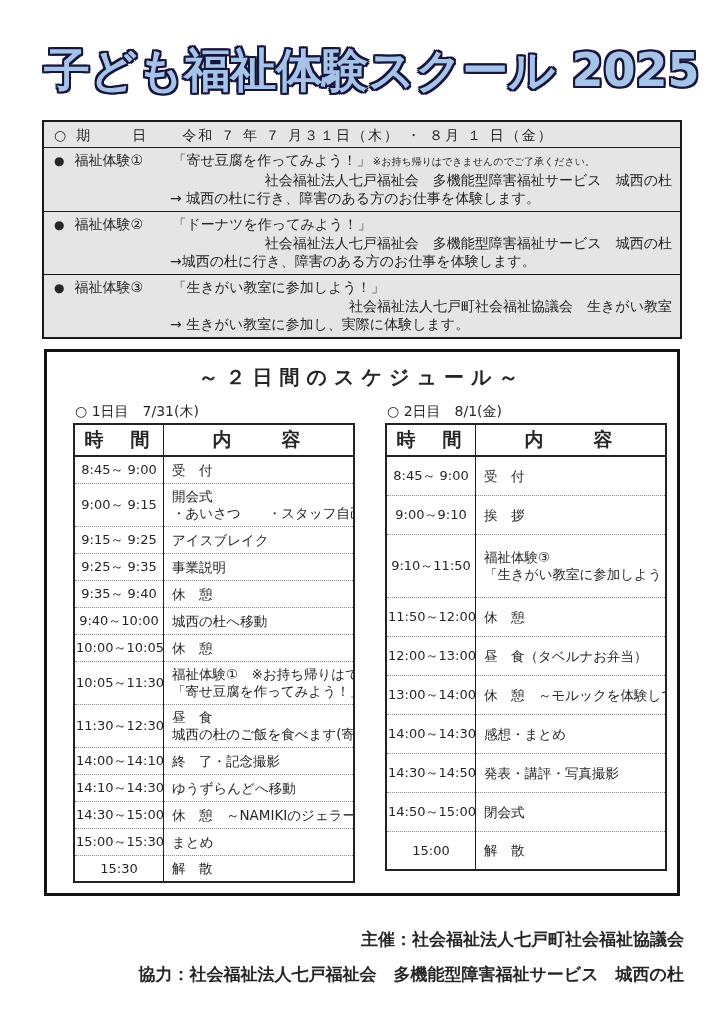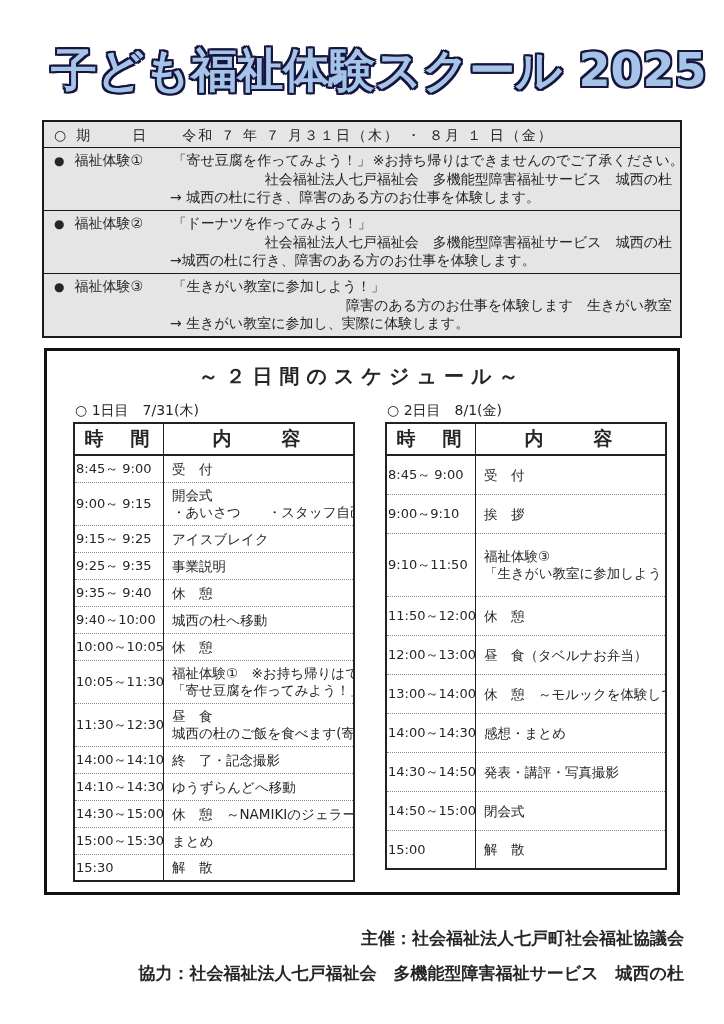--- a/index.html
+++ b/index.html
@@ -5,41 +5,41 @@
   html,body{margin:0;padding:0;}
   body{
     width:724px;height:1024px;background:#ffffff;color:#262626;
     font-family:"DejaVu Sans","Liberation Sans",sans-serif;
     overflow:hidden;position:relative;
   }
   .page{box-sizing:border-box;width:724px;height:1024px;padding:34px 40px 0 40px;}
 
   
   .main-title{
-    margin:0 0 14px 11px;text-align:center;white-space:nowrap;
+    margin:0 0 14px 4px;text-align:center;white-space:nowrap;
     font-size:46px;line-height:72px;font-weight:900;letter-spacing:0px;
     color:#a6c4e8;
     text-shadow:
       -2px -2px 0 #15153d, 2px -2px 0 #15153d,
       -2px  2px 0 #15153d, 2px  2px 0 #15153d,
       -2px  0   0 #15153d, 2px  0   0 #15153d,
        0   -2px 0 #15153d, 0    2px 0 #15153d;
   }
 
   
   .info-box{border:2px solid #1a1a1a;width:636px;margin:0 auto;background:#e5e5e5;}
   .date-row{padding:4px 8px 3px 10px;font-size:14px;line-height:18px;white-space:nowrap;}
   .date-row .marker{margin-right:10px;}
   .date-row .date-label{letter-spacing:14px;margin-right:22px;}
   .date-row .date-value{letter-spacing:2px;}
   .info-item{border-top:1px solid #1a1a1a;padding:3px 6px 4px 10px;font-size:14px;line-height:18px;}
   .item-line1{display:flex;align-items:baseline;white-space:nowrap;}
   .item-line1 .bullet{margin-right:10px;font-size:12px;}
   .item-line1 .exp-label{width:88px;flex:0 0 auto;margin-right:10px;}
-  .item-line1 .exp-note{font-size:14px;margin-left:2px;}
+  .item-line1 .exp-note{font-size:10px;margin-left:2px;}
   .item-org{text-align:right;padding-right:2px;white-space:nowrap;}
   .item-arrow{margin-left:116px;white-space:nowrap;}
 
   
   .schedule-box{
     box-sizing:border-box;border:3px solid #111;width:636px;height:547px;
     margin:10px auto 0;padding:8px 8px 0 8px;background:#fff;
   }
   .schedule-title{
     margin:4px 0 12px;text-align:center;
@@ -51,21 +51,21 @@
   .day-label{font-size:14px;margin:0 0 2px 2px;white-space:nowrap;}
   table.sched{width:100%;border-collapse:collapse;border:2px solid #222;table-layout:fixed;}
   table.sched th{
     font-weight:bold;font-size:19px;padding:2px 0;letter-spacing:4px;
     border-bottom:2px solid #222;text-align:center;white-space:nowrap;
   }
   table.sched th.time-h{width:88px;}
   table.sched th.content-h{border-left:1px solid #222;}
   table.sched td{vertical-align:middle;}
   table.sched td.time{
-    text-align:left;font-size:13px;padding:4px 1px;white-space:nowrap;
+    text-align:center;font-size:13px;padding:4px 1px;white-space:nowrap;
   }
   table.sched td.content{
     border-left:1px solid #222;font-size:13.5px;padding:4px 2px 4px 8px;
     line-height:17px;overflow:hidden;white-space:nowrap;
   }
   table.sched tr + tr td{border-top:1px dotted #888;}
   
   .day.roomy td.time{padding:10px 1px;}
   .day.roomy td.content{padding:10px 2px 10px 8px;}
   .day.roomy tr.tall td{padding-top:14px;padding-bottom:14px;}
@@ -103,21 +103,21 @@
           </div>
           <div class="item-org">社会福祉法人七戸福祉会　多機能型障害福祉サービス　城西の杜</div>
           <div class="item-arrow">→城西の杜に行き、障害のある方のお仕事を体験します。</div>
         </div>
         <div class="info-item">
           <div class="item-line1">
             <span class="bullet">●</span>
             <span class="exp-label">福祉体験③</span>
             <span class="exp-activity">「生きがい教室に参加しよう！」</span>
           </div>
-          <div class="item-org">障害のある方のお仕事を体験します　生きがい教室</div>
+          <div class="item-org">社会福祉法人七戸町社会福祉協議会　生きがい教室</div>
           <div class="item-arrow">→ 生きがい教室に参加し、実際に体験します。</div>
         </div>
       </div>
   </section>
 
   <section class="schedule-box">
     <h2 class="schedule-title">～２日間のスケジュール～</h2>
     <div class="days" id="days">
         <div class="day">
           <div class="day-label">○ 1日目　7/31(木)</div>

